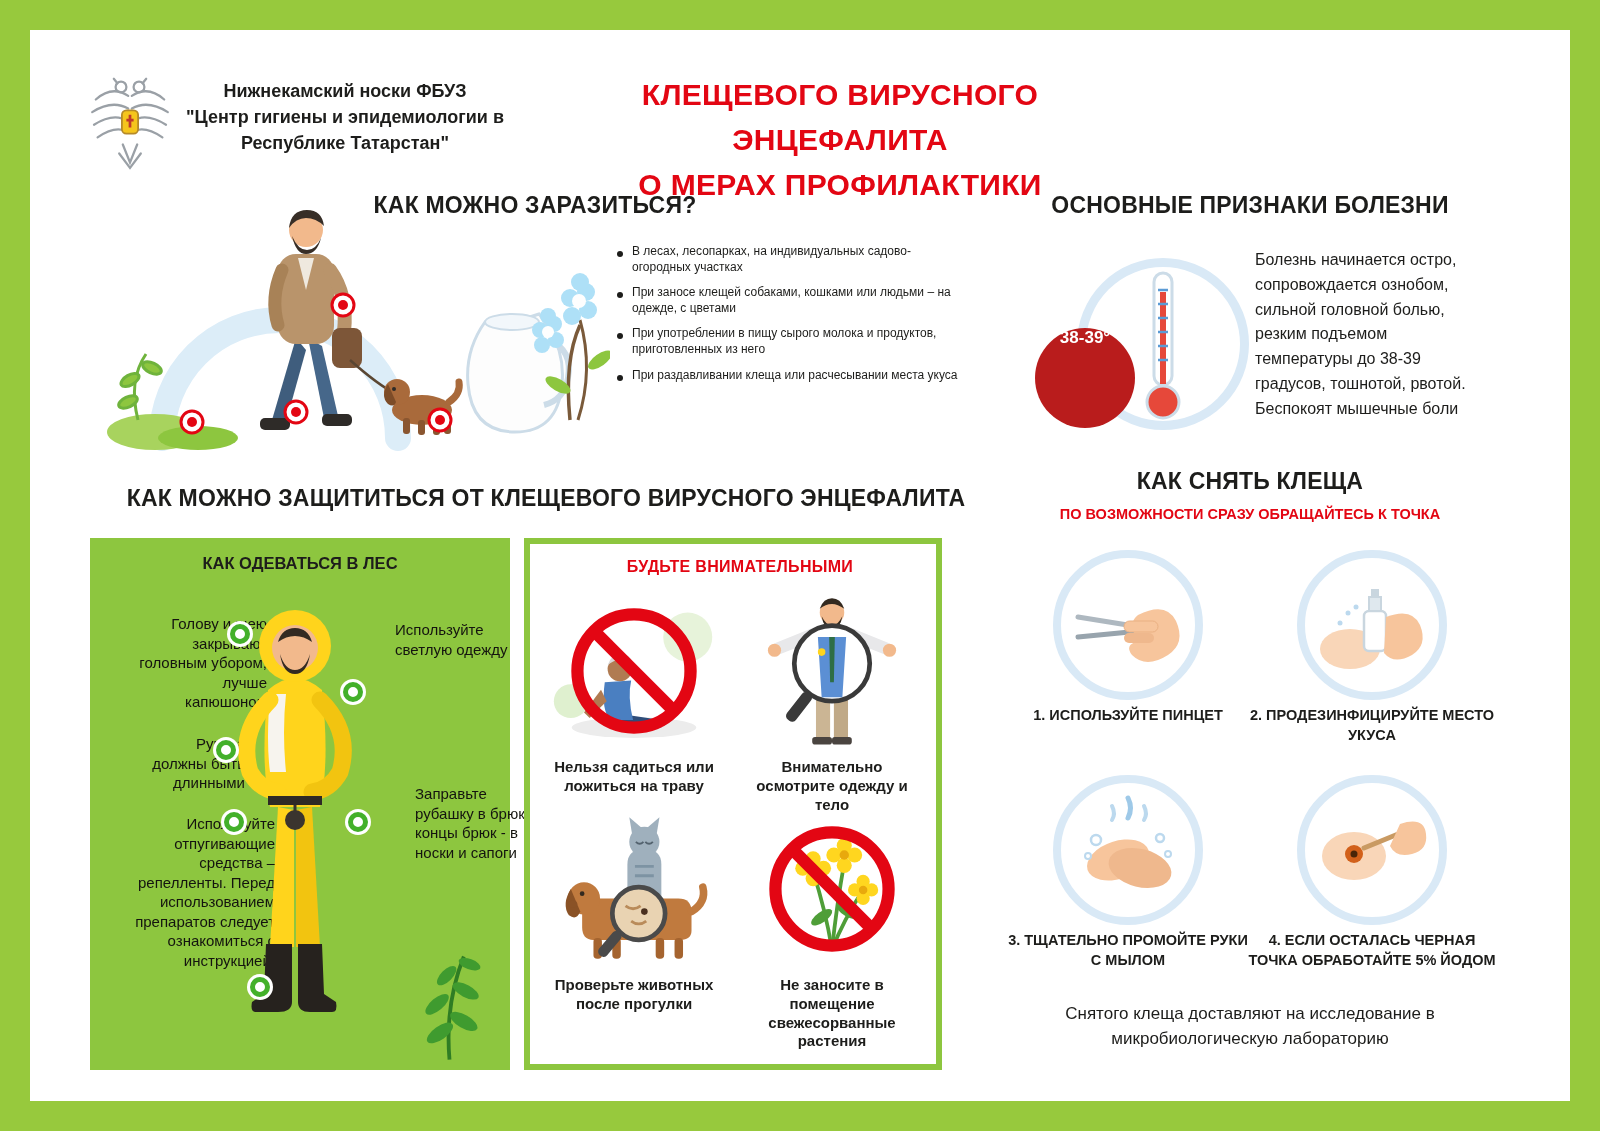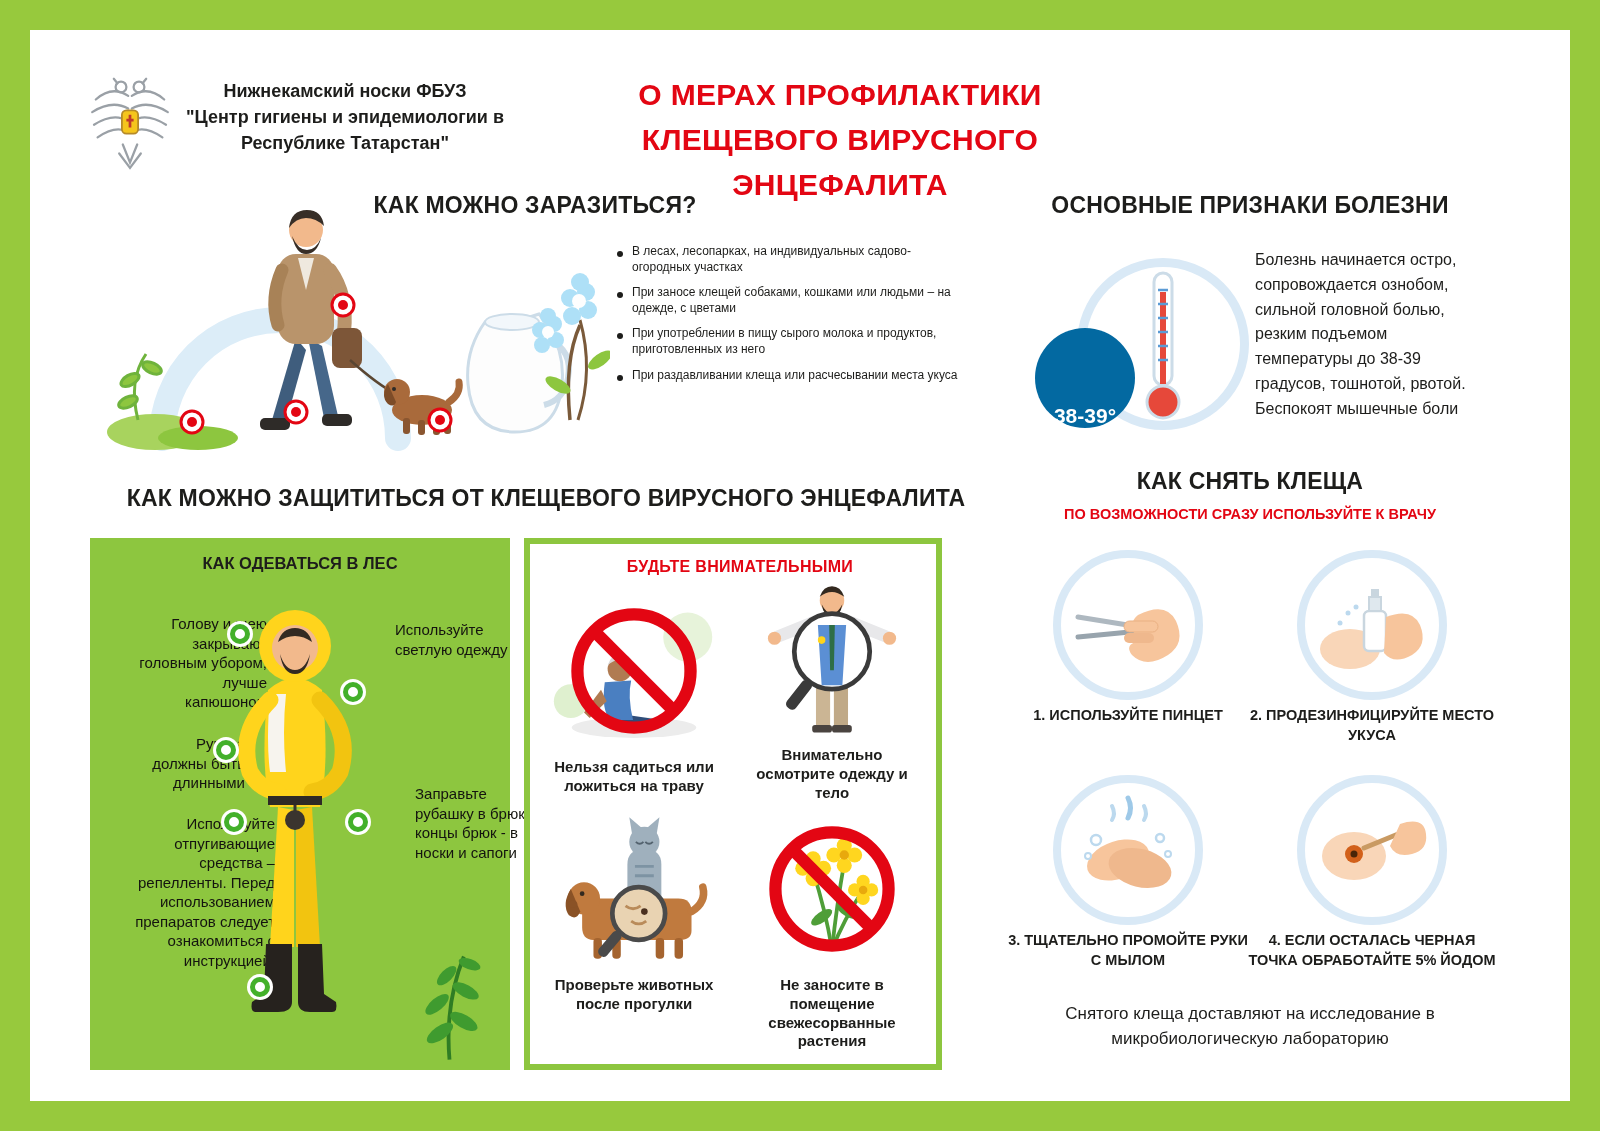--- a/index.html
+++ b/index.html
@@ -21,21 +21,21 @@
   .scene { left:70px; top:140px; width:510px; height:300px; }
   .bullets { left:585px; top:214px; width:350px; list-style:none; }
   .bullets li { position:relative; padding-left:17px; margin-bottom:10px; font-size:12px; line-height:1.3; }
   .bullets li::before { content:""; position:absolute; left:2px; top:7px; width:6px; height:6px; border-radius:50%; background:#1d1d1b; }
 
   
   .symptoms-heading { left:970px; top:162px; width:500px; }
   .thermo { left:1005px; top:222px; width:230px; height:215px; }
   .thermo-ring { position:absolute; left:42px; top:6px; width:172px; height:172px; border:9px solid #d9e9f6; border-radius:50%; }
   .thermo-svg { position:absolute; left:104px; top:16px; width:48px; height:160px; }
-  .thermo-badge { position:absolute; left:0; top:76px; width:100px; height:100px; border-radius:50%; background:#0369a1; color:#fff; font-weight:bold; font-size:21px; display:flex; align-items:flex-end; justify-content:center; }
+  .thermo-badge { position:absolute; left:0; top:76px; width:100px; height:100px; border-radius:50%; background:#b91c1c; color:#fff; font-weight:bold; font-size:17px; display:flex; align-items:flex-start; justify-content:center; }
   .symptoms-text { left:1225px; top:218px; width:228px; font-size:16px; line-height:1.55; }
 
   
   .protection-heading { left:46px; top:455px; width:940px; }
 
   .dress-panel { left:60px; top:508px; width:420px; height:532px; background:#8dc63f; }
   .dress-heading { position:absolute; left:0; top:16px; width:100%; text-align:center; font-weight:bold; font-size:16.5px; }
   .dress-figure { position:absolute; left:100px; top:44px; width:210px; height:470px; }
   .dress-plant { position:absolute; right:8px; bottom:8px; width:105px; height:125px; }
   .dress-label { position:absolute; font-size:15px; line-height:1.3; color:#14140f;margin-left:37px; }
@@ -44,21 +44,21 @@
   .dl-1 { left:12px; top:76px; width:128px; }
   .dr-1 { left:268px; top:82px; width:120px; }
   .dl-2 { left:12px; top:196px; width:106px; }
   .dr-2 { left:288px; top:246px; width:124px; }
   .dl-3 { left:8px; top:276px; width:140px; }
 
   .attention-panel { left:494px; top:508px; width:418px; height:532px; background:#fff; border:6px solid #8dc63f; }
   .attention-heading { position:absolute; left:7px; top:14px; width:100%; text-align:center; color:#e30613; font-weight:bold; font-size:16px; letter-spacing:.3px; }
   .att-cell { position:absolute; width:188px; }
   .att-tl { left:10px;  top:44px; }
-  .att-tr { left:208px; top:32px; }
+  .att-tr { left:208px; top:44px; }
   .att-bl { left:10px;  top:262px; }
   .att-br { left:208px; top:262px; }
   .att-illo { height:165px; display:flex; align-items:center; justify-content:center; }
   .att-cap { margin-top:5px; text-align:center; font-size:15px; font-weight:bold; line-height:1.25; padding:0 4px; }
 
   
   .removal-heading { left:970px; top:438px; width:500px; }
   .removal-sub { left:950px; top:476px; width:540px; text-align:center; color:#e30613; font-weight:bold; font-size:14.5px; }
   .step-cell { position:absolute; width:250px; text-align:center; }
   .st-1 { left:973px;  top:520px; }
@@ -95,22 +95,22 @@
         <rect x="41" y="42" width="18" height="26" rx="5" fill="#f5c51d" stroke="#b58a2a" stroke-width="2"></rect>
         <path d="M46 53 h8 M50 47 v14" stroke="#c0392b" stroke-width="3"></path>
       </svg>
     </div>
     <div class="abs org-name">
       <div>Нижнекамский носки ФБУЗ</div>
       <div>"Центр гигиены и эпидемиологии в</div>
       <div>Республике Татарстан"</div>
     </div>
     <div class="abs main-title">
+      <div>КЛЕЩЕВОГО ВИРУСНОГО ЭНЦЕФАЛИТА</div>
       <div>О МЕРАХ ПРОФИЛАКТИКИ</div>
-      <div>КЛЕЩЕВОГО ВИРУСНОГО ЭНЦЕФАЛИТА</div>
     </div>
 
     <div class="abs h-section infection-heading">КАК МОЖНО ЗАРАЗИТЬСЯ?</div>
 
     <div class="abs scene">
       <svg viewBox="0 0 510 300" width="510" height="300">
         <path d="M62 268 A118 118 0 0 1 298 268" fill="none" stroke="#dcedf8" stroke-width="26" stroke-linecap="round"></path>
         <ellipse cx="55" cy="262" rx="48" ry="18" fill="#a8d35e"></ellipse>
         <ellipse cx="98" cy="268" rx="40" ry="12" fill="#8dc63f"></ellipse>
         <g stroke="#6fb33c" stroke-width="3" fill="#8dc63f">
@@ -417,21 +417,21 @@
             </g>
             <circle cx="95" cy="88" r="60" fill="none" stroke="#e30613" stroke-width="13"></circle>
             <line x1="53" y1="46" x2="137" y2="130" stroke="#e30613" stroke-width="13"></line>
           </svg>
         </div>
         <div class="att-cap">Не заносите в помещение свежесорванные растения</div>
       </div>
     </div>
 
     <div class="abs h-section removal-heading">КАК СНЯТЬ КЛЕЩА</div>
-    <div class="abs removal-sub">ПО ВОЗМОЖНОСТИ СРАЗУ ИСПОЛЬЗУЙТЕ К ВРАЧУ</div>
+    <div class="abs removal-sub">ПО ВОЗМОЖНОСТИ СРАЗУ ОБРАЩАЙТЕСЬ К ТОЧКА</div>
 
     <div class="step-cell st-1">
       <div class="step-circle">
         <svg viewBox="0 0 120 120" width="120" height="120">
           <line x1="10" y1="52" x2="72" y2="62" stroke="#aeb8c0" stroke-width="5" stroke-linecap="round"></line>
           <line x1="10" y1="72" x2="72" y2="66" stroke="#98a4ad" stroke-width="5" stroke-linecap="round"></line>
           <path d="M70 50 q28 -14 38 6 q10 22 -8 34 q-22 14 -36 0 q-8 -10 6 -14 q-12 -4 0 -12 q-10 -6 0 -14 Z" fill="#f7c59c"></path>
           <rect x="56" y="56" width="34" height="11" rx="5.5" fill="#f7c59c" stroke="#eab183"></rect>
           <rect x="56" y="68" width="30" height="10" rx="5" fill="#efb88d"></rect>
         </svg>

